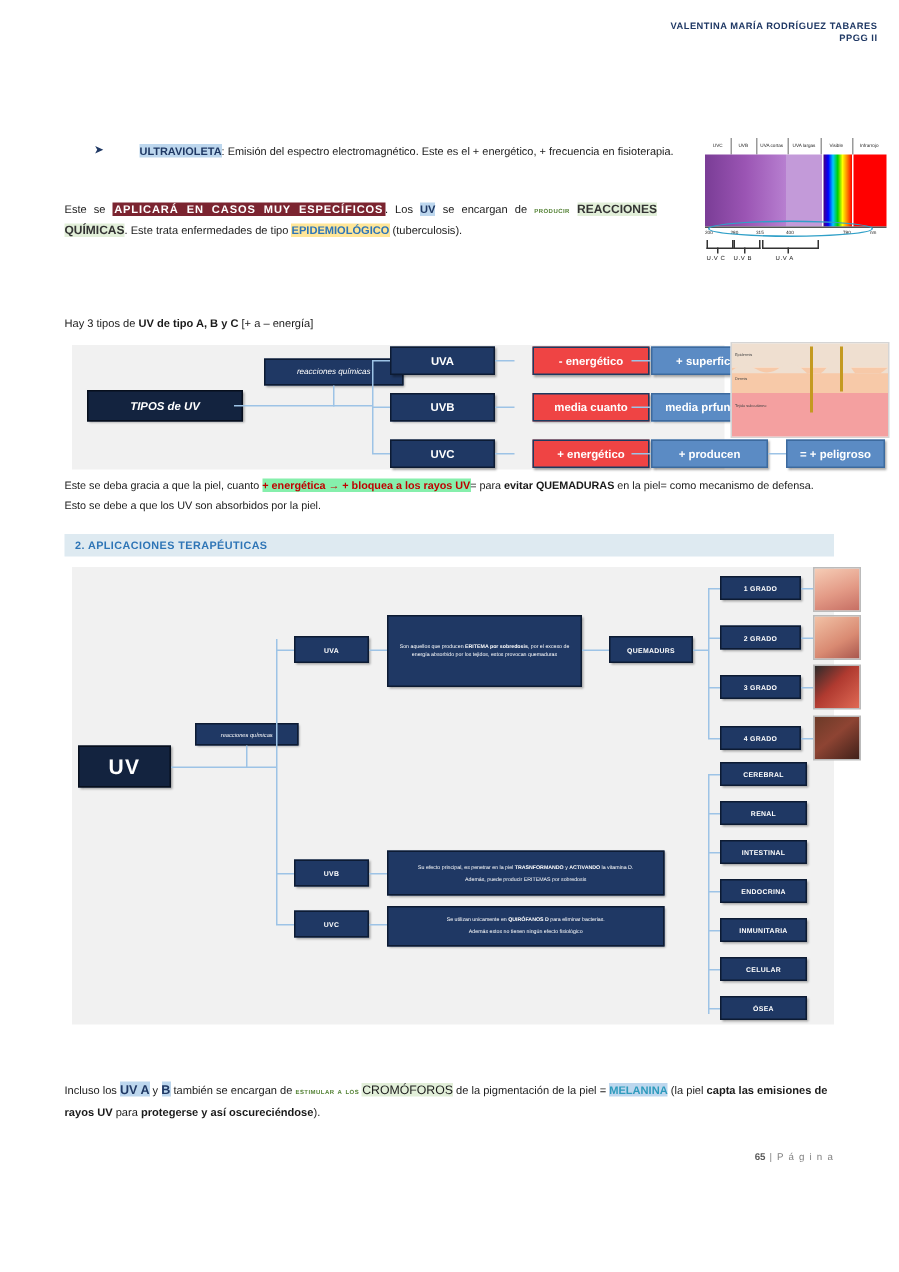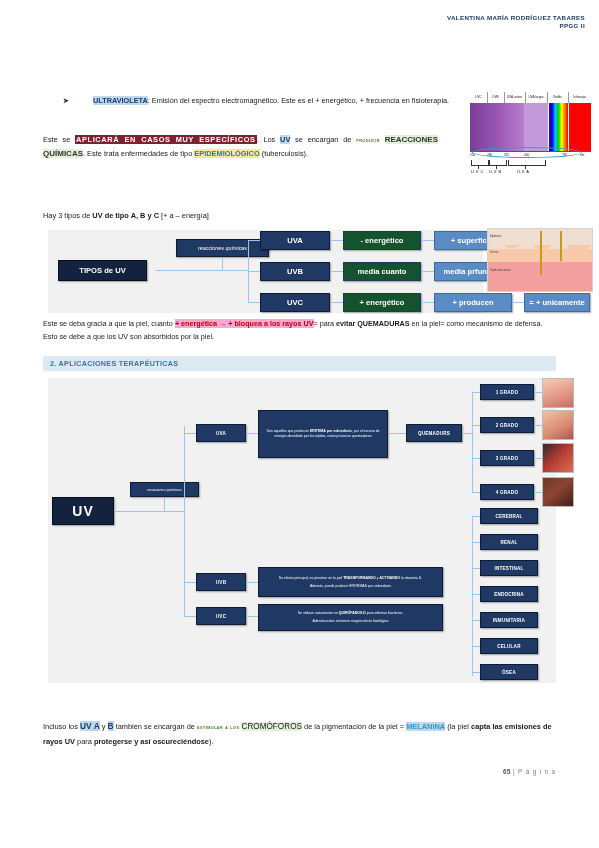--- a/index.html
+++ b/index.html
@@ -19,21 +19,21 @@
       color:#0f0f0f;letter-spacing:.25px;padding-bottom:3px;border-bottom:1.6px solid #1f5566;}
 
   
   .bullet{position:absolute;left:63px;top:95px;width:390px;font-size:7.3px;line-height:1.55;}
   .bullet .arrow{position:absolute;left:0;top:1px;font-size:7px;color:#1f3864;font-weight:bold;}
   .bullet .txt{display:block;margin-left:30px;}
   .hl-blue{background:#bdd7ee;font-weight:bold;color:#1f3864;}
   .hl-dark{background:#7b2430;color:#ffffff;font-weight:bold;letter-spacing:.6px;padding:0 1px;}
   .hl-green{background:#e2efd9;}
   .hl-yellow{background:#ffe699;color:#2e75b6;font-weight:bold;}
-  .hl-pink{background:#f9a8d4;color:#c00000;font-weight:bold;}
+  .hl-pink{background:#86efac;color:#c00000;font-weight:bold;}
   .sc{font-variant:small-caps;font-size:6.3px;letter-spacing:.3px;color:#548235;font-weight:bold;}
   .para1{position:absolute;left:43px;top:133px;width:395px;font-size:7.4px;line-height:1.72;text-align:justify;}
 
   
   .spectrum{position:absolute;left:470px;top:92px;width:121px;height:86px;background:#fff;}
   .sp-labels{position:relative;height:11px;}
   .sp-labels div{position:absolute;top:0;font-size:3.1px;color:#222;text-align:center;
     border-right:.6px solid #9a9a9a;height:11px;line-height:11px;}
   .sp-bars{position:absolute;left:0;top:11px;width:121px;height:48px;}
   .sp-seg{position:absolute;top:0;height:48px;}
@@ -53,21 +53,21 @@
   .lead{position:absolute;left:43px;font-size:7.4px;}
   .lead b{font-weight:bold;}
 
   
   .clsbox{position:absolute;left:48px;top:230px;width:435px;height:83px;background:#f1f1f1;}
   .nd{position:absolute;color:#fff;font-size:7.6px;font-weight:bold;text-align:center;
       display:flex;align-items:center;justify-content:center;box-sizing:border-box;
       box-shadow:1px 1px 1.5px rgba(0,0,0,.35);}
   .nd.dark{background:#1f3864;border:.8px solid #0d1b33;}
   .nd.darker{background:#13233f;border:.8px solid #070f1d;}
-  .nd.mid{background:#14532d;border:.8px solid #1c3a60;}
+  .nd.mid{background:#ef4444;border:.8px solid #1c3a60;margin-left:12px;}
   .nd.light{background:#5b8bc4;border:.8px solid #3d6a9e;}
   .nd.ital{font-style:italic;font-weight:normal;font-size:5.4px;}
   .conn{position:absolute;background:#9dc3e6;}
   .conn.h{height:1.1px;}
   .conn.v{width:1.1px;}
 
   
   .skinfig{position:absolute;left:487px;top:228px;width:104px;height:62px;background:#fff;border:.5px solid #d5d5d5;}
   .skin-l1{position:absolute;left:0;top:0;width:104px;height:16px;background:#efdfd0;}
   .skin-l2{position:absolute;left:0;top:16px;width:104px;height:17px;background:#f7c9a8;}
@@ -146,21 +146,21 @@
     </div>
   </div>
 
 
   <div class="lead" style="top:211px;">
     <span>Hay 3 tipos de </span><b>UV de tipo A, B y C</b><span> [+ a – energía]</span>
   </div>
 
   <div class="clsbox">
 
-    <div class="nd darker" style="left:10px;top:30px;width:89px;height:21px;">TIPOS de UV</div>
+    <div class="nd darker" style="left:10px;top:30px;width:104px;height:21px;font-style:italic;">TIPOS de UV</div>
 
     <div class="nd dark ital" style="left:128px;top:9px;width:93px;height:18px;">reacciones químicas</div>
 
     <div class="conn h" style="left:108px;top:40px;width:92px;"></div>
     <div class="conn v" style="left:174px;top:27px;height:14px;"></div>
     <div class="conn v" style="left:200px;top:10px;height:62px;"></div>
 
     <div class="conn h" style="left:200px;top:10px;width:12px;"></div>
     <div class="nd dark" style="left:212px;top:1px;width:70px;height:19px;">UVA</div>
     <div class="conn h" style="left:282px;top:10px;width:13px;"></div>
@@ -177,21 +177,21 @@
 
     <div class="conn h" style="left:200px;top:72px;width:12px;"></div>
     <div class="nd dark" style="left:212px;top:63px;width:70px;height:19px;">UVC</div>
     <div class="conn h" style="left:282px;top:72px;width:13px;"></div>
     <div class="nd mid" style="left:295px;top:63px;width:78px;height:19px;">+ energético</div>
     <div class="conn h" style="left:373px;top:72px;width:13px;"></div>
     <div class="nd light" style="left:386px;top:63px;width:78px;height:19px;">+ producen</div>
   </div>
 
   <div class="conn h" style="left:512px;top:302px;width:12px;"></div>
-  <div class="nd light" style="left:524px;top:293px;width:66px;height:19px;">= + unicamente</div>
+  <div class="nd light" style="left:524px;top:293px;width:66px;height:19px;">= + peligroso</div>
 
   <div class="skinfig">
     <div class="skin-l1"></div>
     <div class="skin-l2"></div>
     <div class="skin-l3"></div>
     <svg class="skin-wave" viewBox="0 0 104 8" preserveAspectRatio="none">
       <path d="M0,6 Q8,0 16,5 T32,4 T48,6 T64,3 T80,5 T104,4 L104,8 L0,8 Z" fill="#efdfd0"></path>
     </svg>
     <div class="skin-arrow" style="left:52px;top:2px;height:44px;"></div>
     <div class="skin-arrow" style="left:72px;top:2px;height:30px;"></div>

